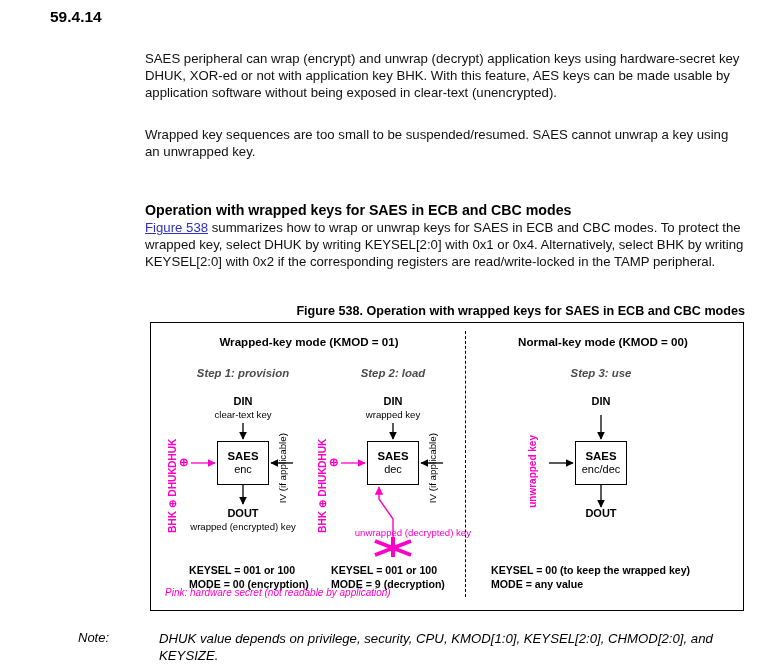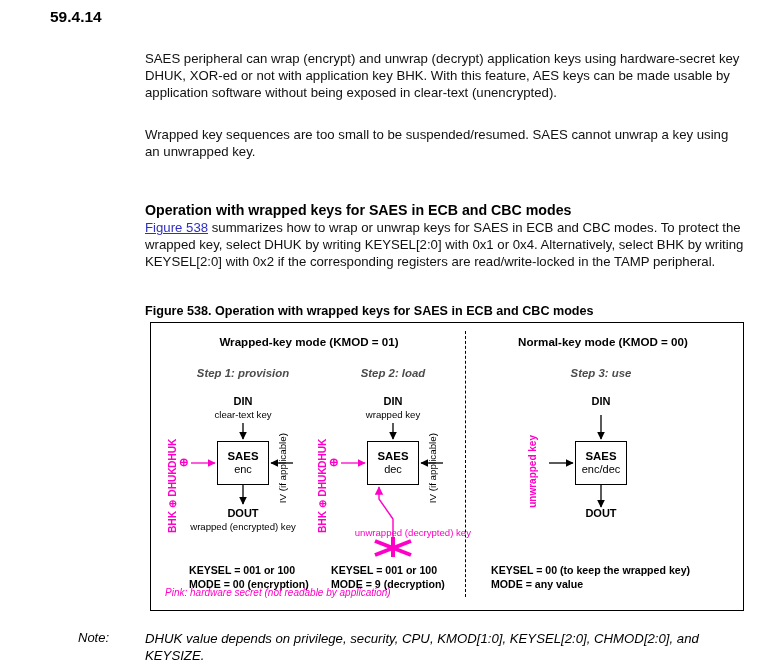--- a/index.html
+++ b/index.html
@@ -69,21 +69,21 @@
     color: #3030c0;
     text-decoration: underline;
   }
 
   
   .fig-caption {
     position: absolute;
     top: 304px;
     left: 145px;
     width: 600px;
-    text-align: left;
+    text-align: right;
     font-size: 12.6px;
     font-weight: bold;
   }
   .figure {
     position: absolute;
     top: 322px;
     left: 150px;
     width: 594px;
     height: 289px;
     border: 1.5px solid #000;
@@ -226,21 +226,21 @@
   
   .note-label {
     position: absolute;
     left: 78px;
     top: 630px;
     font-size: 13px;
     font-style: italic;
   }
   .note-text {
     position: absolute;
-    left: 145px;
+    left: 159px;
     top: 630px;
     width: 600px;
     font-size: 13.2px;
     font-style: italic;
     line-height: 17px;
   }
 </style>
 </head>
 <body>
 

